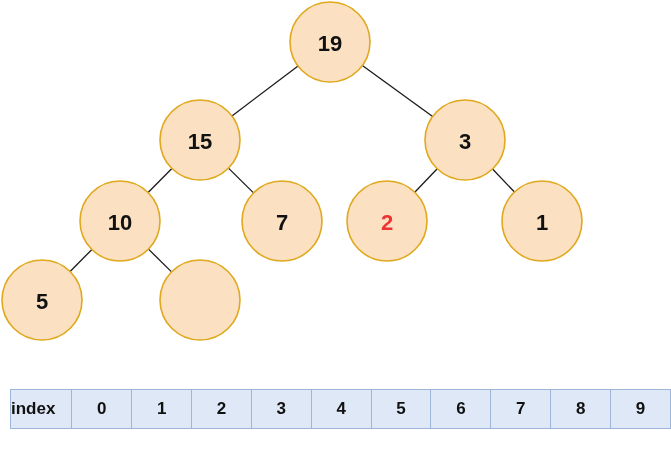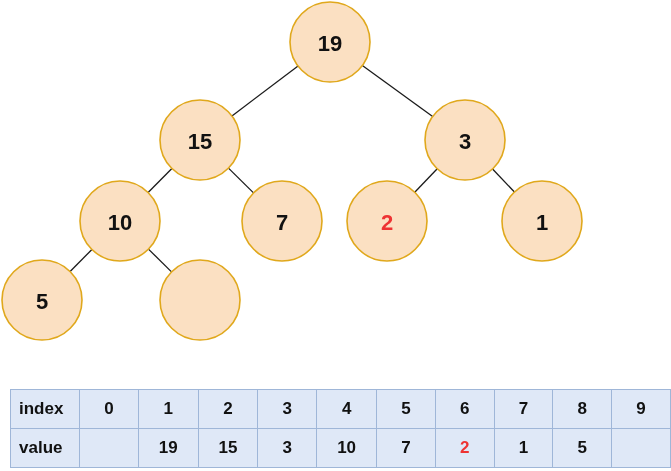--- a/index.html
+++ b/index.html
@@ -59,21 +59,21 @@
     font-family: "Liberation Sans", sans-serif;
     font-size: 17px;
     font-weight: bold;
     color: #111111;
     padding: 0;
   }
   #array-table td.rowlabel {
     width: 62px;
     font-size: 17px;
     text-align: left;
-    padding-left: 8px;
+    padding-left: 0;
   }
   #array-table td.cell {
     width: 64px;
   }
   #array-table td.accent {
     color: #EE3333;
   }
 </style>
 </head>
 <body>
@@ -136,27 +136,14 @@
         <td class="cell">1</td>
         <td class="cell">2</td>
         <td class="cell">3</td>
         <td class="cell">4</td>
         <td class="cell">5</td>
         <td class="cell">6</td>
         <td class="cell">7</td>
         <td class="cell">8</td>
         <td class="cell">9</td>
       </tr>
-      <tr>
-        <td class="rowlabel">value</td>
-        <td class="cell"></td>
-        <td class="cell">19</td>
-        <td class="cell">15</td>
-        <td class="cell">3</td>
-        <td class="cell">10</td>
-        <td class="cell">7</td>
-        <td class="cell accent">2</td>
-        <td class="cell">1</td>
-        <td class="cell">5</td>
-        <td class="cell"></td>
-      </tr>
     </tbody>
 </table>
 
 </body></html>

